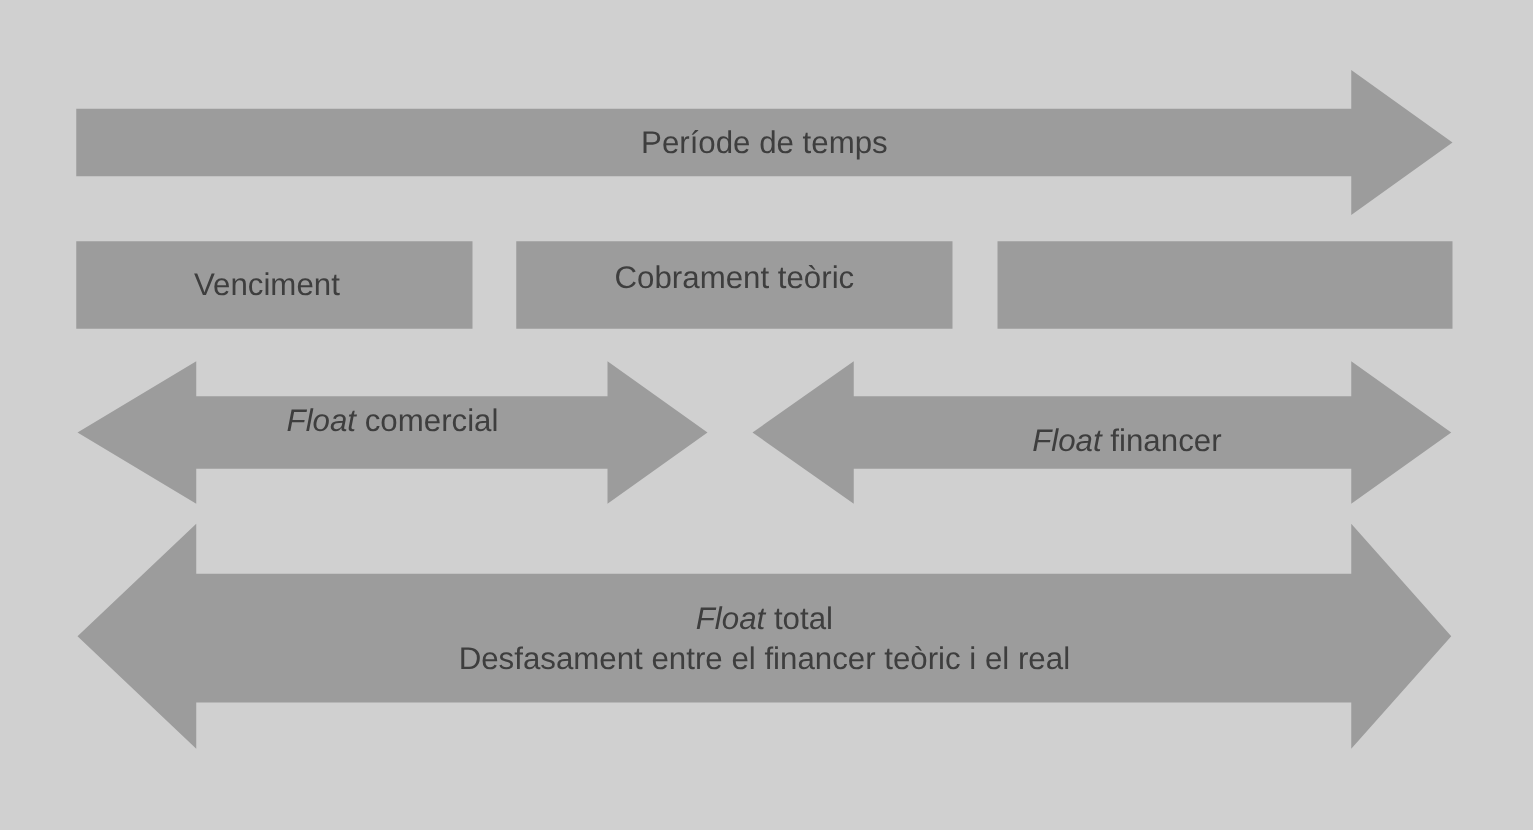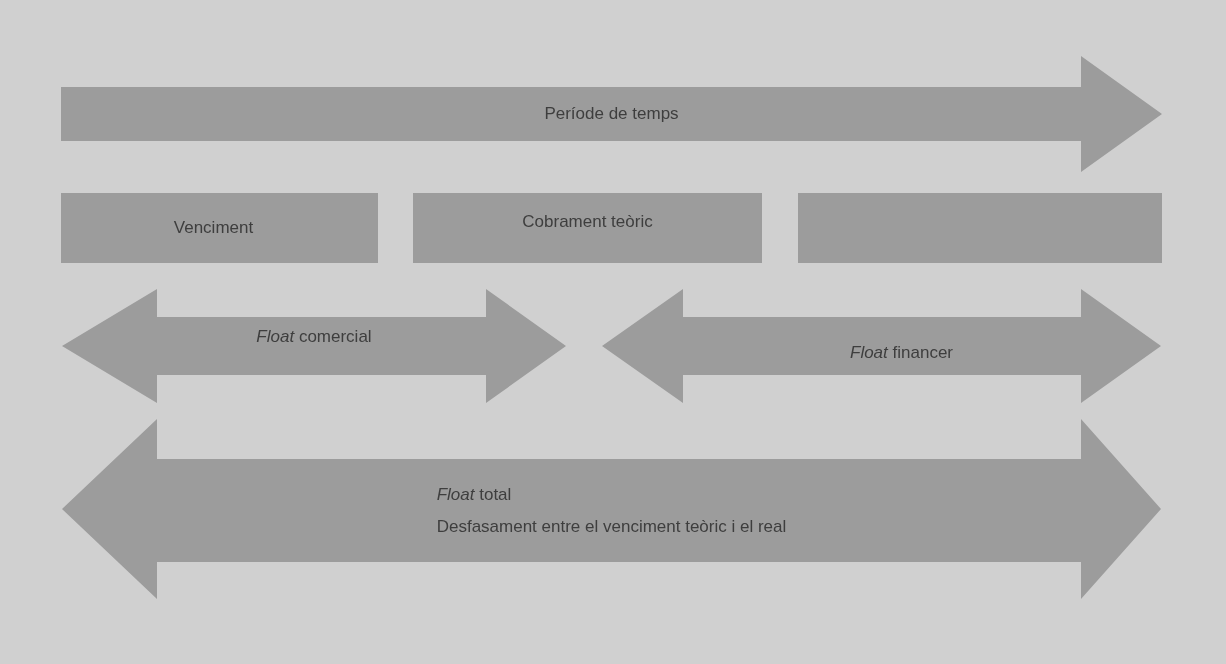--- a/index.html
+++ b/index.html
@@ -25,21 +25,22 @@
   }
   .shape {
     fill: #9c9c9c;
     stroke: none;
   }
   .label {
     position: absolute;
     display: flex;
     align-items: center;
     justify-content: center;
-    font-size: 17px;
+    text-align: center;
+    font-size: 25px;
     line-height: 32px;
     color: #3e3e3e;
     white-space: nowrap;
   }
   .label .it {
     font-style: italic;
   }
   .label .stack {
     white-space: normal;
   }
@@ -88,17 +89,17 @@
     <span>
       <span class="it">Float</span><span> financer</span>
     </span>
   </div>
 
   <div class="label" style="left:62px; top:459px; width:1099px; height:103px;">
     <span class="stack">
       <span class="line">
         <span class="it">Float</span><span> total</span>
       </span>
-      <span class="line">Desfasament entre el venciment teòric i el real</span>
+      <span class="line">Desfasament entre el financer teòric i el real</span>
     </span>
   </div>
 
 </div>
 
 </body></html>

